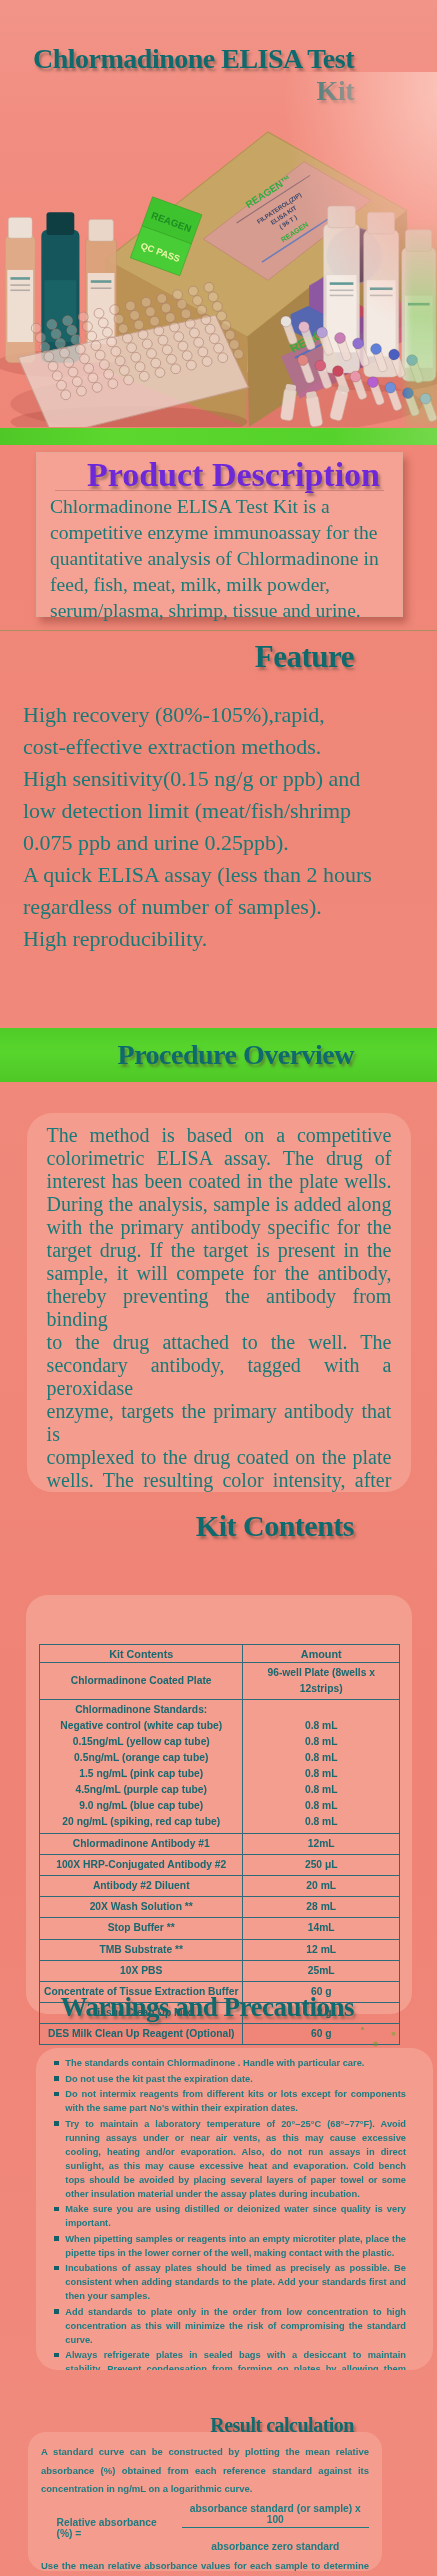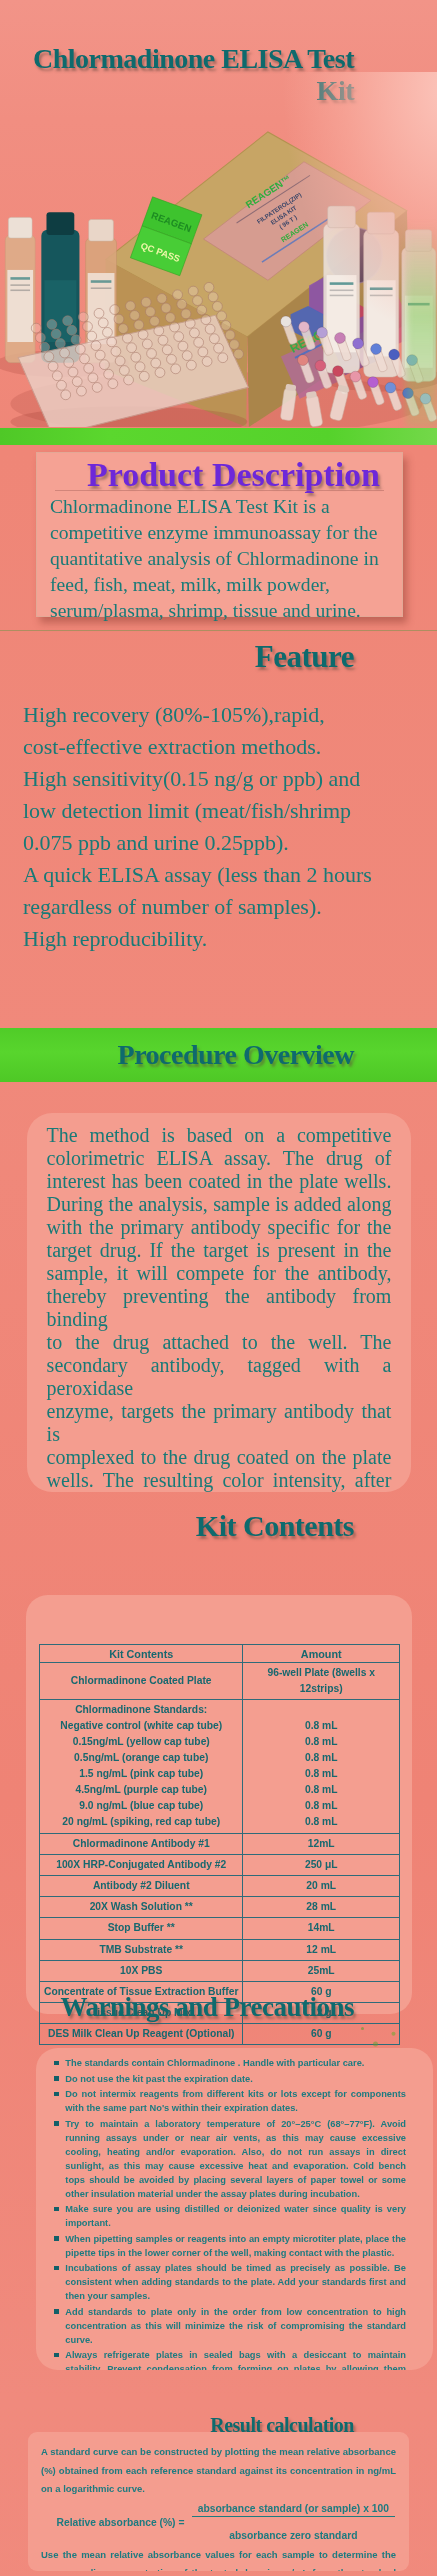--- a/index.html
+++ b/index.html
@@ -54,22 +54,22 @@
   #warn-title{top:1992px;font-size:27px;}
   #warn-box{position:absolute;left:36px;top:2048px;width:397px;height:322px;box-sizing:border-box;
     background:#f49d8f;border-radius:21.6px;padding:8.2px 0 0 0;overflow:hidden;}
   #warn-box ul{list-style:none;margin:0;padding:0;}
   #warn-box li{position:relative;margin:0 10.3px 1.5px 18px;padding-left:11.3px;width:352px;box-sizing:border-box;
     font-family:"Liberation Sans","DejaVu Sans",sans-serif;font-size:9.3px;font-weight:700;
     line-height:14px;color:#1d7b80;text-align:justify;}
   #warn-box li::before{content:"";position:absolute;left:0;top:4.6px;width:4.6px;height:4.6px;background:#135f68;}
   
   #result-title{top:2378px;font-size:20px;margin-top:36px;}
-  #result-box{position:absolute;left:28px;top:2432px;width:381px;height:139px;box-sizing:border-box;
-    background:#f49d8f;border-radius:9px;padding:11.3px 13px;overflow:hidden;
+  #result-box{position:absolute;left:28px;top:2432px;width:354px;height:139px;box-sizing:border-box;
+    background:#f49d8f;border-radius:18px;padding:11.3px 13px;overflow:hidden;
     font-family:"Liberation Sans","DejaVu Sans",sans-serif;color:#1d7b80;}
   #result-box p{margin:0;font-size:9.5px;font-weight:700;line-height:18.5px;text-align:justify;}
   #formula-row{display:flex;align-items:center;margin:4.1px 0 4.1px 15.5px;gap:7.2px;}
   #formula-label{font-size:10.3px;font-weight:700;}
   .frac{display:inline-block;text-align:center;font-size:10.3px;font-weight:700;}
   .frac .num{display:block;padding:0 6.2px 2.6px 6.2px;border-bottom:1px solid #1d7b80;}
   .frac .den{display:block;padding-top:13px;}
   
   .petal-tr{position:absolute;top:72px;right:0;width:175px;height:361px;pointer-events:none;
     background:radial-gradient(130% 95% at 105% 5%,rgba(252,199,189,.95) 0%,rgba(250,176,163,.55) 45%,rgba(240,136,123,0) 72%);}

